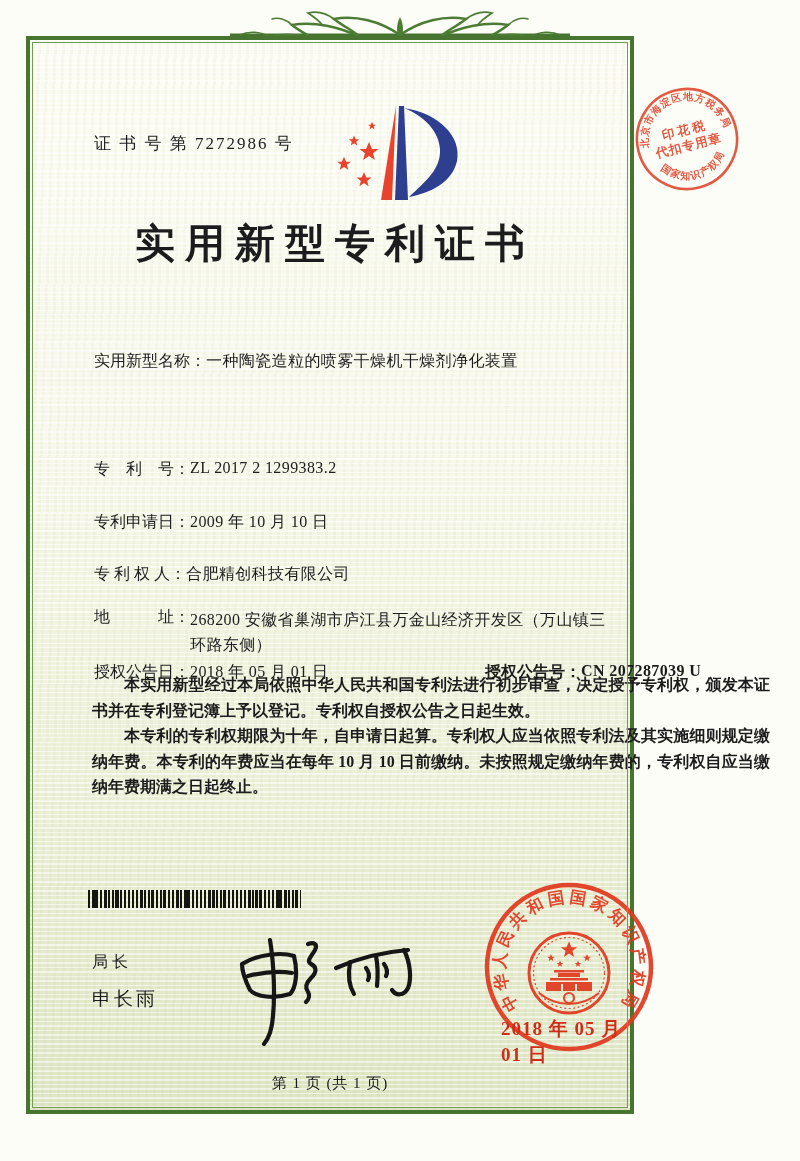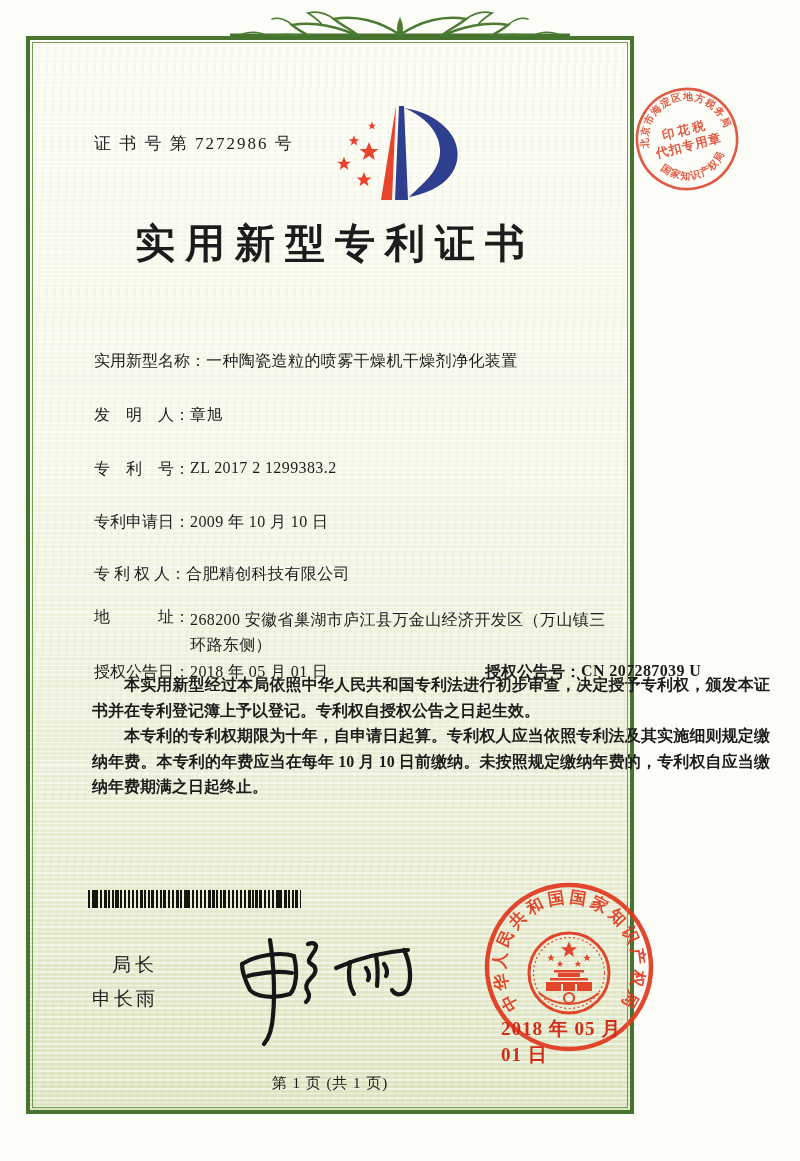--- a/index.html
+++ b/index.html
@@ -42,21 +42,21 @@
   .paras p{margin:0;text-indent:2em;font-weight:bold;}
   
   .barcode{
     left:84px;top:886px;width:213px;height:18px;
     background:
       repeating-linear-gradient(90deg,#15150f 0 2px,rgba(0,0,0,0) 2px 4px),
       repeating-linear-gradient(90deg,#15150f 0 1px,rgba(0,0,0,0) 1px 9px),
       repeating-linear-gradient(90deg,rgba(0,0,0,0) 0 6px,#15150f 6px 8px,rgba(0,0,0,0) 8px 23px);
   }
   
-  .sig-title{left:88px;top:948px;font-size:19px;letter-spacing:4px;margin-left:20px;}
+  .sig-title{left:88px;top:948px;font-size:16px;letter-spacing:4px;}
   .sig-name{left:88px;top:982px;font-size:19px;letter-spacing:3px;}
   .sig-svg{left:220px;top:908px;}
   
   .seal{left:475px;top:873px;opacity:.93;}
   .seal-date{left:497px;top:1012px;font-size:19px;font-weight:600;color:#cf2d18;letter-spacing:1px;}
   
   .footer{left:0;right:0;top:1070px;text-align:center;font-size:15px;letter-spacing:1px;}
 </style>
 </head>
 <body>
@@ -113,24 +113,20 @@
         <text x="67" y="62" font-size="12.5" font-weight="700" letter-spacing="3" text-anchor="middle">印花税</text>
         <text x="67" y="78" font-size="12.5" font-weight="700" letter-spacing="1" text-anchor="middle">代扣专用章</text>
       </g>
     </svg>
 
     <div class="abs title" style="top:176px">实用新型专利证书</div>
 
     <div class="row" style="top:294px">
       <span class="lbl">实用新型名称：</span>
       <span class="val">一种陶瓷造粒的喷雾干燥机干燥剂净化装置</span>
-    </div>
-    <div class="row" style="top:348px">
-      <span class="lbl">发　明　人：</span>
-      <span class="val">章旭</span>
     </div>
     <div class="row" style="top:402px">
       <span class="lbl">专　利　号：</span>
       <span class="val">ZL 2017 2 1299383.2</span>
     </div>
     <div class="row" style="top:455px">
       <span class="lbl">专利申请日：</span>
       <span class="val">2009 年 10 月 10 日</span>
     </div>
     <div class="row" style="top:507px">

